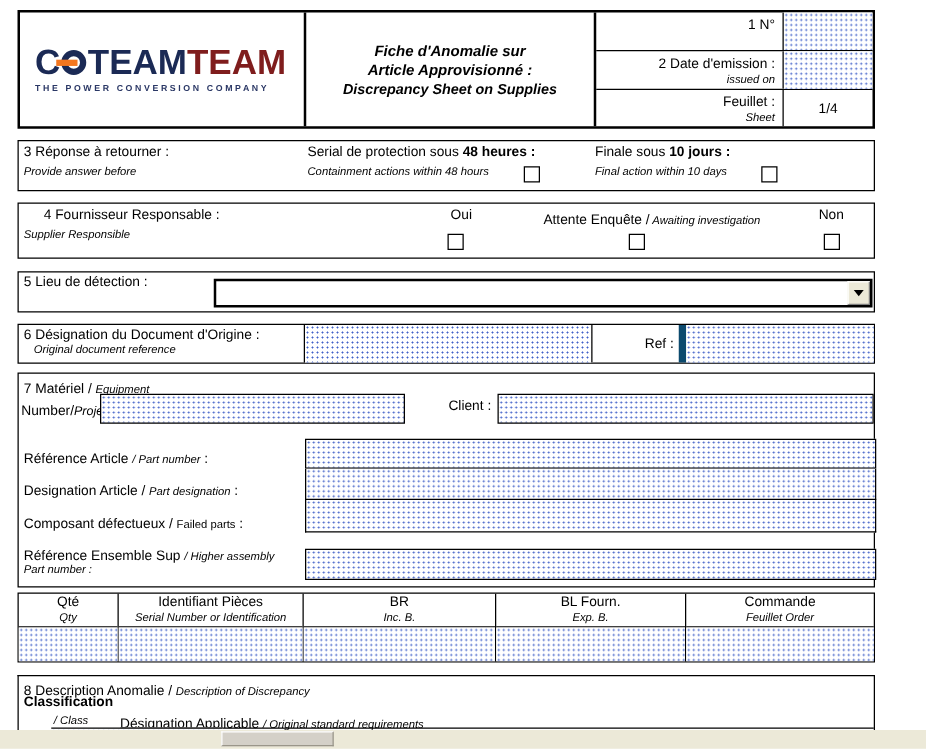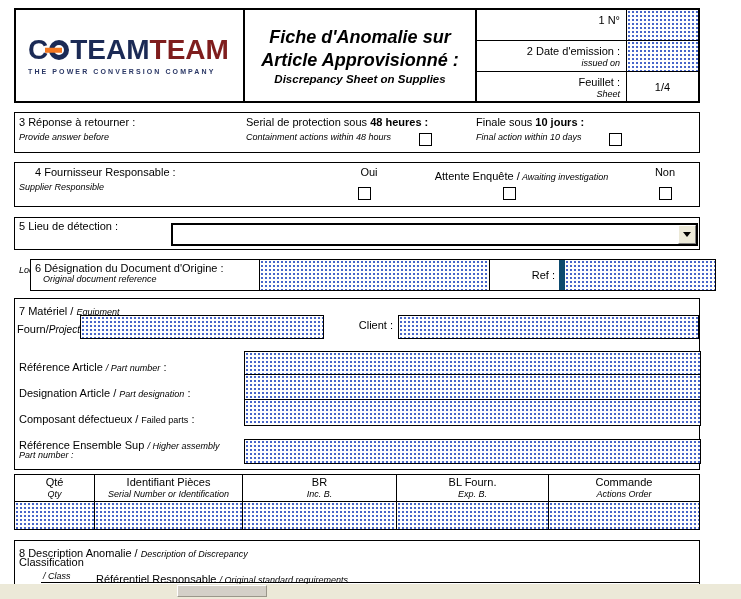--- a/index.html
+++ b/index.html
@@ -37,40 +37,40 @@
   .logo-team { color: #7f1d1d; }
   .logo-o { position: relative; width: 20px; height: 20px;
     border: 5px solid #1b2a55; border-radius: 50%; display: inline-block; margin: 0 1px; }
   .logo-o-dash { position: absolute; left: -9px; top: 50%; transform: translateY(-50%);
     width: 17px; height: 4.5px; background: #f4771f; }
   .logo-tagline { font-size: 7px; font-weight: bold; letter-spacing: 2.1px;
     color: #2a3765; margin-top: 4px; white-space: nowrap; }
   .h-title { width: 232px; border-right: 2px solid #000;
     display: flex; flex-direction: column; justify-content: center; align-items: center;
     text-align: center; }
-  .title-main { font-size: 18px; font-weight: bold; font-style: italic; line-height: 1.25; }
+  .title-main { font-size: 12px; font-weight: bold; font-style: italic; line-height: 1.25; }
   .title-sub  { font-size: 11.5px; font-weight: bold; font-style: italic; margin-top: 2px; }
   .h-right { flex: 1; display: flex; flex-direction: column; }
   .h-row { display: flex; height: 31px; border-bottom: 1px solid #000; }
   .h-row.last { flex: 1; border-bottom: none; }
   .h-row-label { flex: 1; text-align: right; padding: 4px 6px 0 0; line-height: 1.2; }
   .h-row-value { width: 72px; border-left: 1px solid #000; }
   .h-center { display: flex; align-items: center; justify-content: center; font-size: 11px; }
 
   
   .combo { position: absolute; border: 2px solid #000; background: #fff; }
   .combo-btn { position: absolute; top: 0; right: 0; bottom: 0; width: 18px;
     background: #ece9d8; border-top: 1px solid #fff; border-left: 1px solid #fff;
     border-right: 1.5px solid #808080; border-bottom: 1.5px solid #808080;
     display: flex; align-items: center; justify-content: center; cursor: default; }
   .caret { width: 0; height: 0; border-left: 4px solid transparent;
     border-right: 4px solid transparent; border-top: 5px solid #000; }
 
   
-  #sec6 { display: flex; margin-left: 16px; }
+  #sec6 { display: flex; }
   .s6-label { width: 229px; border-right: 1px solid #000; padding: 2px 0 0 4px; }
   .s6-dot1  { width: 230px; border-right: 1px solid #000; }
   .s6-ref   { width: 75px; border-right: 6px solid #0c4a6e; display: flex;
     align-items: center; justify-content: flex-end; padding-right: 4px; font-size: 11px; }
   .s6-dot2  { flex: 1; }
 
   
   #ptable { left: 14px; top: 474px; width: 686px; height: 56px;
     position: absolute; border: 1px solid #000; display: flex; background: #fff; }
   .pcol { border-right: 1px solid #000; display: flex; flex-direction: column; }
@@ -166,21 +166,21 @@
     <div class="en" style="padding-left:8px;">Original document reference</div>
   </div>
   <div class="s6-dot1 dotted-fill"></div>
   <div class="s6-ref">Ref :</div>
   <div class="s6-dot2 dotted-fill"></div>
 </div>
 
 <div class="box" id="sec7" style="left:14px; top:298px; width:686px; height:172px;">
   <div class="abs" style="left:4px; top:2px;"><span class="fr">7 Matériel / </span><span class="en">Equipment</span></div>
 
-  <div class="abs" style="left:2px; top:20px;"><span class="fr">Fourn/</span><span class="en" style="font-size:10px;">Project:</span></div>
+  <div class="abs" style="left:2px; top:20px;"><span class="fr">Number/</span><span class="en" style="font-size:10px;">Project:</span></div>
   <div class="abs field dotted-fill" style="left:65px; top:16px; width:244px; height:24px;"></div>
   <div class="abs fr" style="left:330px; top:20px; width:48px; text-align:right;">Client :</div>
   <div class="abs field dotted-fill" style="left:383px; top:16px; width:301px; height:24px;"></div>
 
   <div class="abs" style="left:4px; top:58px;"><span class="fr">Référence Article </span><span class="en">/ Part number</span><span class="fr"> :</span></div>
   <div class="abs field dotted-fill" style="left:229px; top:52px; width:457px; height:24px;"></div>
 
   <div class="abs" style="left:4px; top:84px;"><span class="fr">Designation Article / </span><span class="en">Part designation</span><span class="fr"> :</span></div>
   <div class="abs field dotted-fill" style="left:229px; top:76px; width:457px; height:25px; border-top:0;"></div>
 
@@ -217,30 +217,30 @@
   <div class="pcol" style="width:152px;">
     <div class="phead">
       <div class="fr">BL Fourn.</div>
       <div class="en">Exp. B.</div>
     </div>
     <div class="pdata dotted-fill"></div>
   </div>
   <div class="pcol last" style="width:150px;">
     <div class="phead">
       <div class="fr">Commande</div>
-      <div class="en">Actions Order</div>
+      <div class="en">Feuillet Order</div>
     </div>
     <div class="pdata dotted-fill"></div>
   </div>
 </div>
 
 <div class="box" id="sec8" style="left:14px; top:540px; width:686px; height:44px; border-bottom:none;">
   <div class="abs" style="left:4px; top:2px;"><span class="fr">8 Description Anomalie / </span><span class="en">Description of Discrepancy</span></div>
-  <div class="abs fr" style="left:4px; top:15px;">Classification</div>
+  <div class="abs fr" style="left:4px; top:15px;font-weight:bold;">Classification</div>
   <div class="abs en" style="left:28px; top:30px;">/ Class</div>
-  <div class="abs" style="left:81px; top:28px;"><span class="fr">Référentiel Responsable </span><span class="en">/ Original standard requirements</span></div>
+  <div class="abs" style="left:81px; top:28px;"><span class="fr">Désignation Applicable </span><span class="en">/ Original standard requirements</span></div>
   <div class="abs" style="left:81px; top:41px; width:603px; height:1px; background:#000;"></div>
   <div class="abs dotted-fill" style="left:26px; top:41px; width:137px; height:3px; border-top:1px solid #000;"></div>
 </div>
 
 <div id="band">
   <div id="band-thumb"></div>
 </div>
 
 </body></html>

